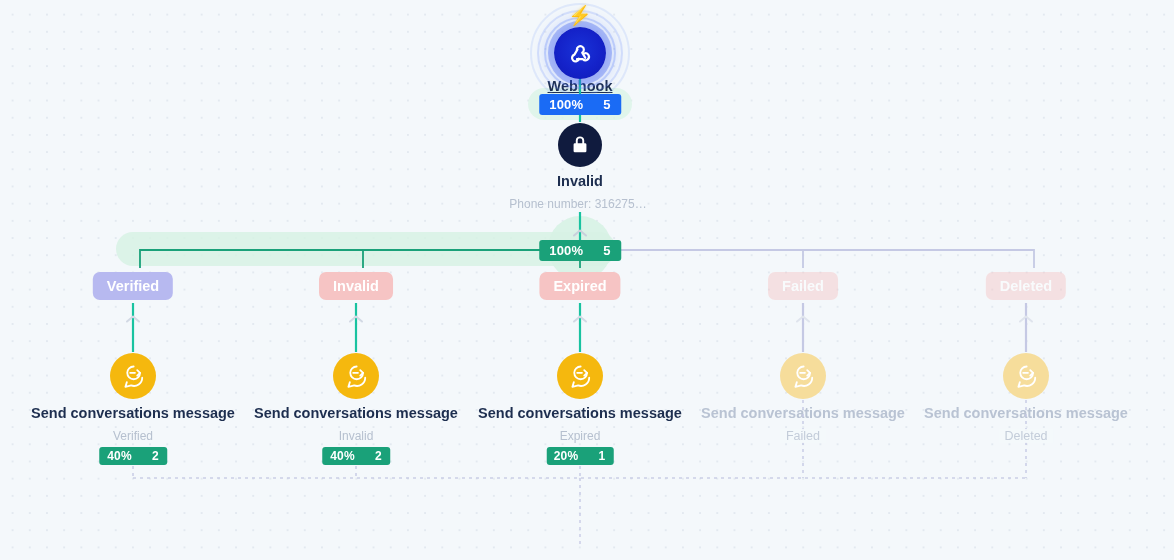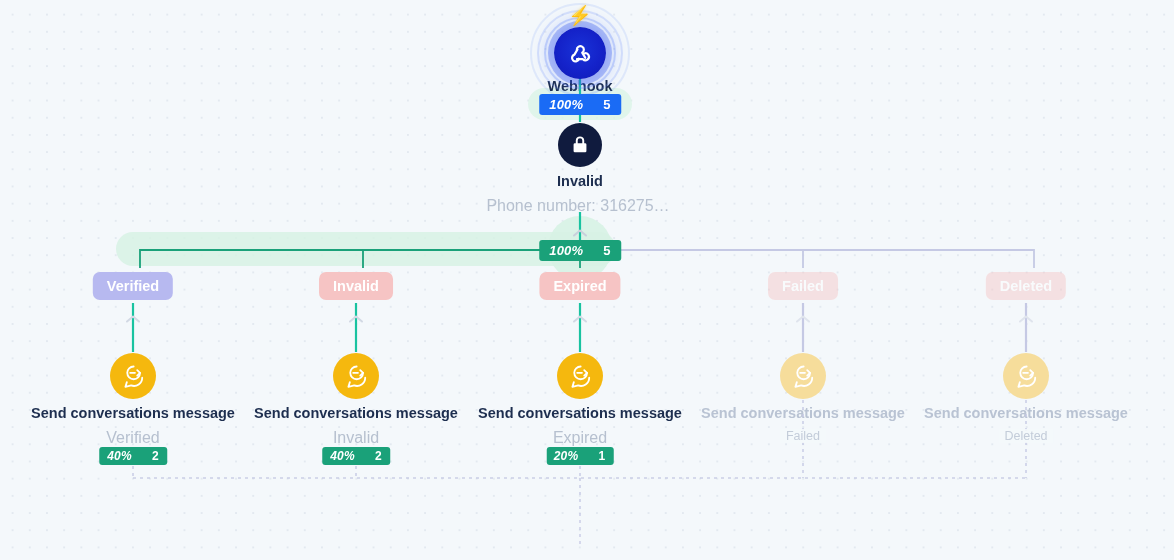--- a/index.html
+++ b/index.html
@@ -47,30 +47,30 @@
     background:#101b3e;display:flex;align-items:center;justify-content:center;
   }
   
   .node-title{
     position:absolute;white-space:nowrap;
     font-size:14.5px;font-weight:bold;color:#1d2e4f;
     text-align:center;transform:translateX(-50%);
   }
   .node-sub{
     position:absolute;white-space:nowrap;
-    font-size:16px;color:#b6c0cf;
+    font-size:12px;color:#b6c0cf;
     text-align:center;transform:translateX(-50%);
   }
   .badge{
     position:absolute;transform:translateX(-50%);
     color:#fff;font-size:13px;font-weight:bold;
     padding:3px 10px;border-radius:3px;white-space:nowrap;letter-spacing:.2px;
     z-index:4;
   }
-  .badge .pct{margin-right:20px;font-style:italic;}
+  .badge .pct{margin-right:20px;}
   .badge-blue{background:#1a6bf5;}
   .badge-green{background:#1aa179;}
   .badge-sm{font-size:12px;padding:2px 8px;border-radius:3px;}
 
   .pill{
     position:absolute;transform:translateX(-50%);
     padding:6px 14px;border-radius:7px;
     font-size:14.5px;font-weight:bold;color:#fff;white-space:nowrap;
     z-index:4;
   }
@@ -144,21 +144,21 @@
     <div class="ring r2"></div>
     <div class="ring r3"></div>
     <div class="wh-circle">
       <svg width="28" height="28" viewBox="0 0 24 24" fill="none" stroke="#ffffff" stroke-width="1.9" stroke-linecap="round" stroke-linejoin="round">
         <path d="M9.3 9.1a3 3 0 1 1 4.6 2.6l2.6 4.4"></path>
         <path d="M15.6 12.4a3 3 0 1 1-1.1 4.9H9.4"></path>
         <path d="M11.1 16.9a3 3 0 1 1-3.9-3.5l2.6-4.4"></path>
       </svg>
     </div>
   </div>
-  <div class="node-title" style="left:580px;top:78px;">Webhook</div>
+  <div class="node-title" style="left:580px;top:78px;text-decoration:underline;">Webhook</div>
   <div class="badge badge-blue" style="left:580px;top:94px;">
     <span class="pct">100%</span><span>5</span>
   </div>
 
   <div class="node" style="left:558px;top:123px;">
     <div class="verify-circle">
       <svg width="22" height="22" viewBox="0 0 24 24" fill="#ffffff">
         <path d="M12 2.6a4.6 4.6 0 0 0-4.6 4.6V10H6.4A1.4 1.4 0 0 0 5 11.4v7.2A1.4 1.4 0 0 0 6.4 20h11.2a1.4 1.4 0 0 0 1.4-1.4v-7.2A1.4 1.4 0 0 0 17.6 10h-1V7.2A4.6 4.6 0 0 0 12 2.6zm0 2.1a2.5 2.5 0 0 1 2.5 2.5V10h-5V7.2A2.5 2.5 0 0 1 12 4.7z"></path>
       </svg>
     </div>

